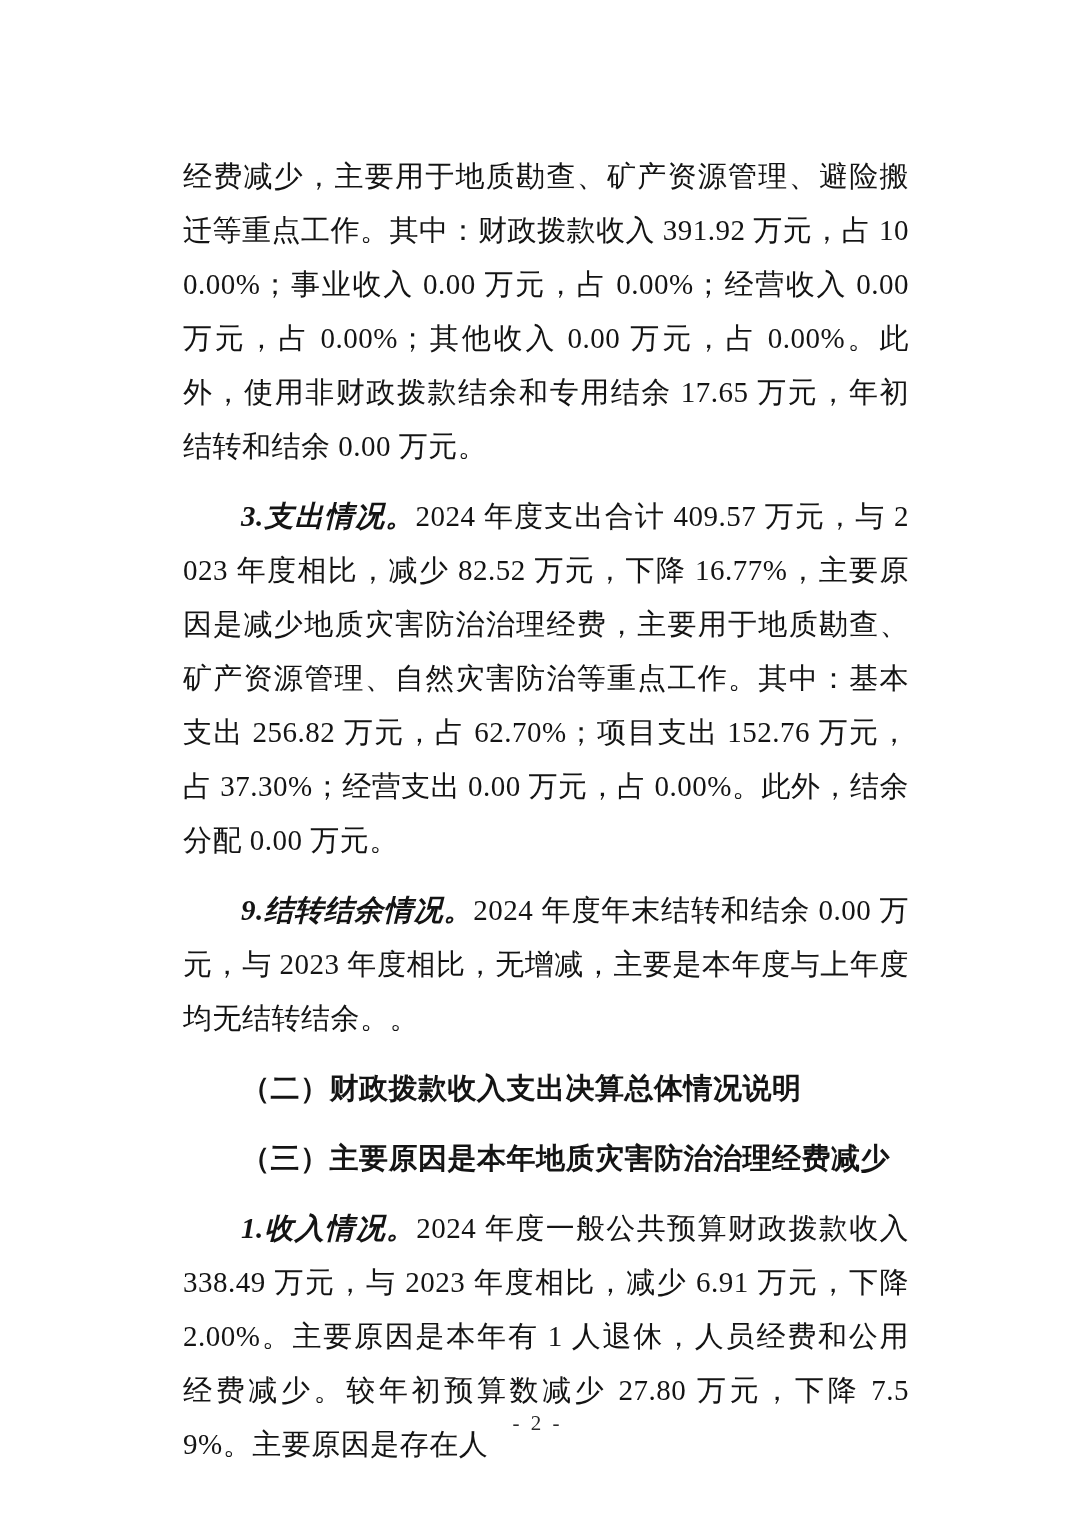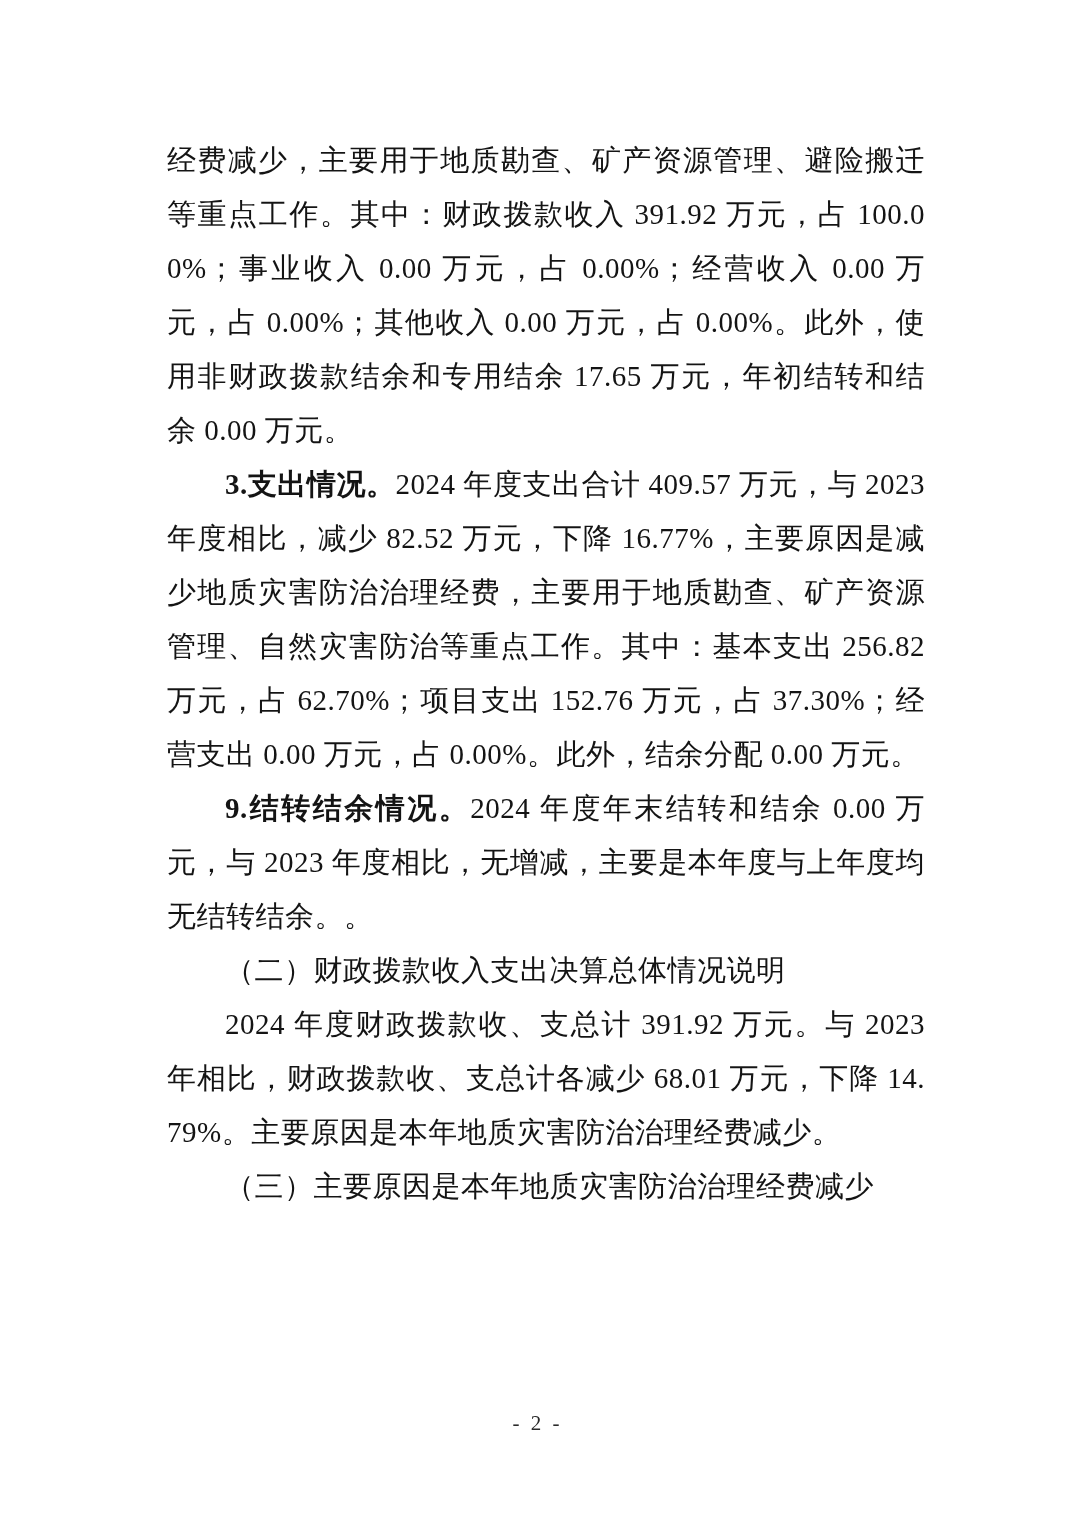--- a/index.html
+++ b/index.html
@@ -23,36 +23,37 @@
     height: 1520px;
     background: #ffffff;
   }
   .content {
     position: absolute;
     left: 167px;
     top: 133px;
     width: 758px;
   }
   p.doc-para {
-    margin: 0;
+    margin: 16px;
     font-size: 29px;
     line-height: 54px;
     text-align: justify;
     text-justify: inter-ideograph;
     word-break: break-all;
     letter-spacing: 0.5px;
   }
   p.indent {
     text-indent: 2em;
   }
   p.heading {
-    font-weight: 400;
+    font-weight: 700;
   }
   .lead {
     font-weight: 700;
+    font-style: italic;
   }
   .footer {
     position: absolute;
     left: 0;
     bottom: 84px;
     width: 100%;
     text-align: center;
     font-size: 21px;
     letter-spacing: 3px;
     color: #2a2a2a;
@@ -66,22 +67,22 @@
   <div class="content">
 
     <p class="doc-para"><span>经费减少，主要用于地质勘查、矿产资源管理、避险搬迁等重点工作。其中：财政拨款收入 391.92 万元，占 100.00%；事业收入 0.00 万元，占 0.00%；经营收入 0.00 万元，占 0.00%；其他收入 0.00 万元，占 0.00%。此外，使用非财政拨款结余和专用结余 17.65 万元，年初结转和结余 0.00 万元。</span></p>
 
     <p class="doc-para indent"><span class="lead">3.支出情况。</span><span>2024 年度支出合计 409.57 万元，与 2023 年度相比，减少 82.52 万元，下降 16.77%，主要原因是减少地质灾害防治治理经费，主要用于地质勘查、矿产资源管理、自然灾害防治等重点工作。其中：基本支出 256.82 万元，占 62.70%；项目支出 152.76 万元，占 37.30%；经营支出 0.00 万元，占 0.00%。此外，结余分配 0.00 万元。</span></p>
 
     <p class="doc-para indent"><span class="lead">9.结转结余情况。</span><span>2024 年度年末结转和结余 0.00 万元，与 2023 年度相比，无增减，主要是本年度与上年度均无结转结余。。</span></p>
 
     <p class="doc-para indent heading"><span>（二）财政拨款收入支出决算总体情况说明</span></p>
 
-    <p class="doc-para indent"><span>2024 年度财政拨款收、支总计 391.92 万元。与 2023 年相比，财政拨款收、支总计各减少 68.01 万元，下降 14.79%。主要原因是本年地质灾害防治治理经费减少。</span></p>
 
     <p class="doc-para indent heading"><span>（三）主要原因是本年地质灾害防治治理经费减少</span></p>
 
+    <p class="doc-para indent"><span class="lead">1.收入情况。</span><span>2024 年度一般公共预算财政拨款收入 338.49 万元，与 2023 年度相比，减少 6.91 万元，下降 2.00%。主要原因是本年有 1 人退休，人员经费和公用经费减少。较年初预算数减少 27.80 万元，下降 7.59%。主要原因是存在人</span></p>
 
   </div>
 
   <div class="footer">- 2 -</div>
 
 </div>
 
 </body></html>

